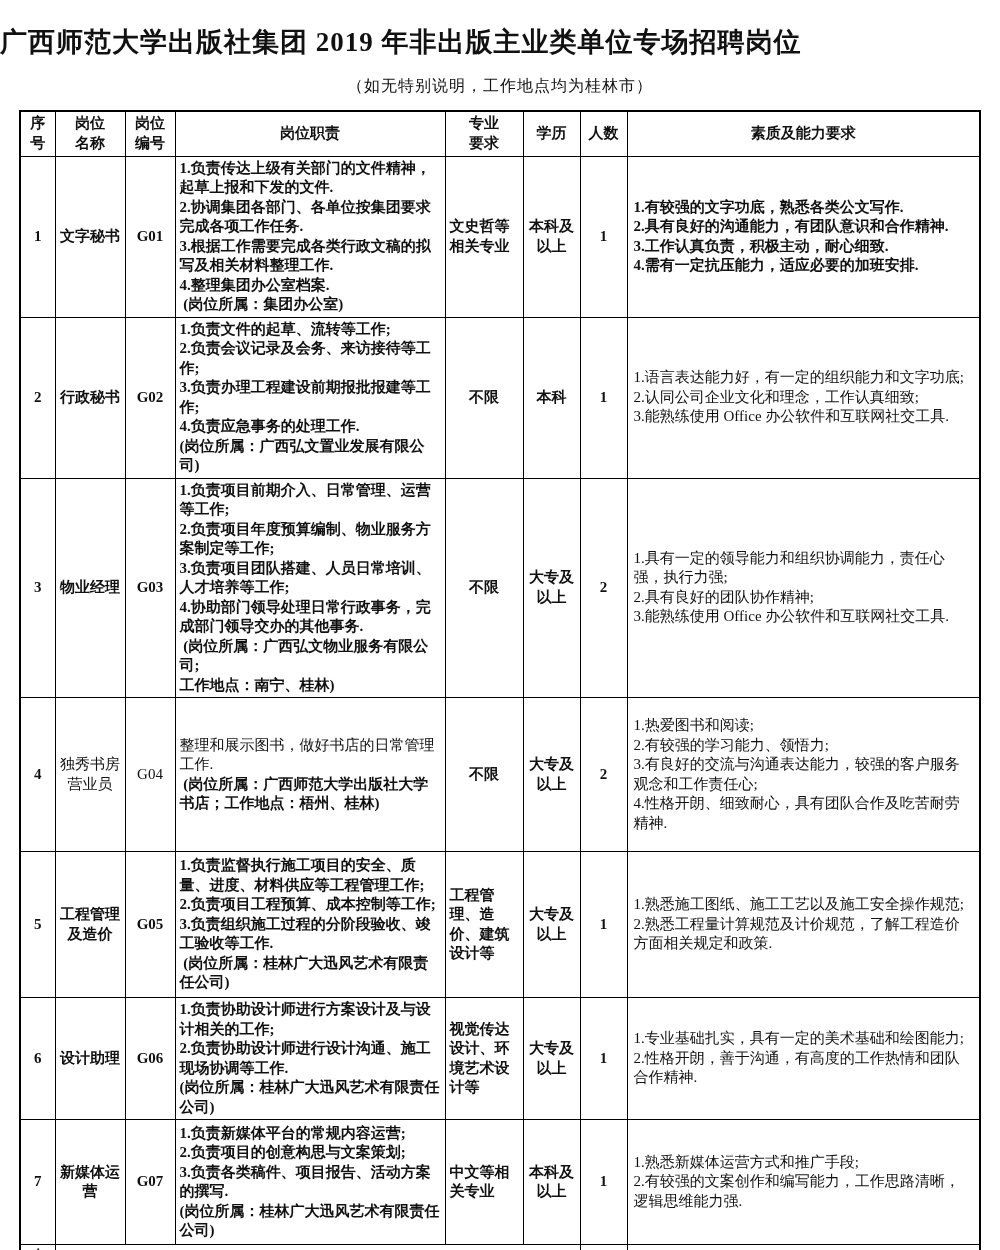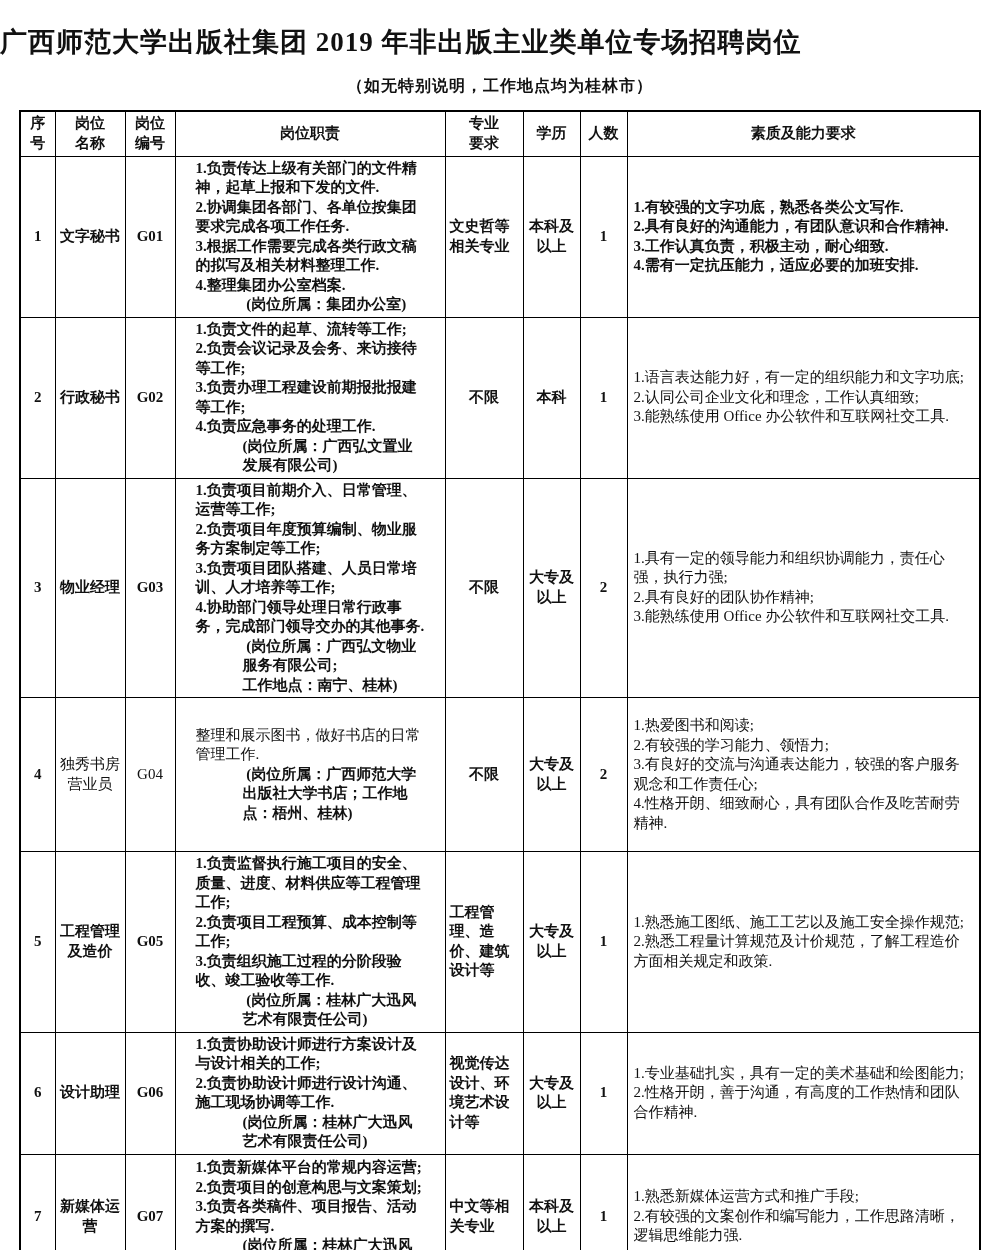--- a/index.html
+++ b/index.html
@@ -6,41 +6,41 @@
   body{
     width:1000px;height:1250px;background:#ffffff;color:#111;
     font-family:"Liberation Serif","DejaVu Serif",serif;
     -webkit-font-smoothing:antialiased;
   }
   .doc-title{
     font-weight:bold;font-size:27px;
     padding-top:24px;letter-spacing:1px;
   }
   .doc-subtitle{
-    text-align:center;font-weight:bold;font-size:16px;
+    text-align:center;font-weight:normal;font-size:16px;
     margin-top:16px;letter-spacing:1px;
   }
   table.jobs{
     border-collapse:collapse;table-layout:fixed;
     width:960px;margin:13px auto 0 auto;
     border:2px solid #000;
   }
   th,td{border:1px solid #000;overflow:hidden;}
   th{
     font-size:15px;font-weight:bold;text-align:center;vertical-align:middle;
     white-space:pre-line;line-height:1.3;padding:2px 1px;
   }
   td{font-size:15px;line-height:1.3;}
   .c-center{
     text-align:center;vertical-align:middle;font-weight:bold;
     word-break:break-all;padding:2px 2px;
   }
-  .c-duty{vertical-align:middle;font-weight:bold;padding:2px 20px;}
+  .c-duty{vertical-align:middle;font-weight:bold;padding:2px 4px;}
   .duty-main{white-space:pre-wrap;}
-  .duty-org{display:block;white-space:pre-wrap;font-weight:bold;margin-left:47px;}
+  .duty-org{display:block;white-space:pre-wrap;font-weight:bold;}
   .c-major{vertical-align:middle;word-break:break-all;padding:2px 4px;font-weight:bold;}
   .major-center{text-align:center;}
   .c-req{vertical-align:middle;white-space:pre-wrap;padding:2px 6px;font-weight:normal;margin-left:7px;}
   .bold{font-weight:bold;}
   .light{font-weight:normal;}
   tr.hdr{height:45px;}
   tr.r1{height:160px;}
   tr.r2{height:141px;}
   tr.r3{height:192px;}
   tr.r4{height:154px;}

